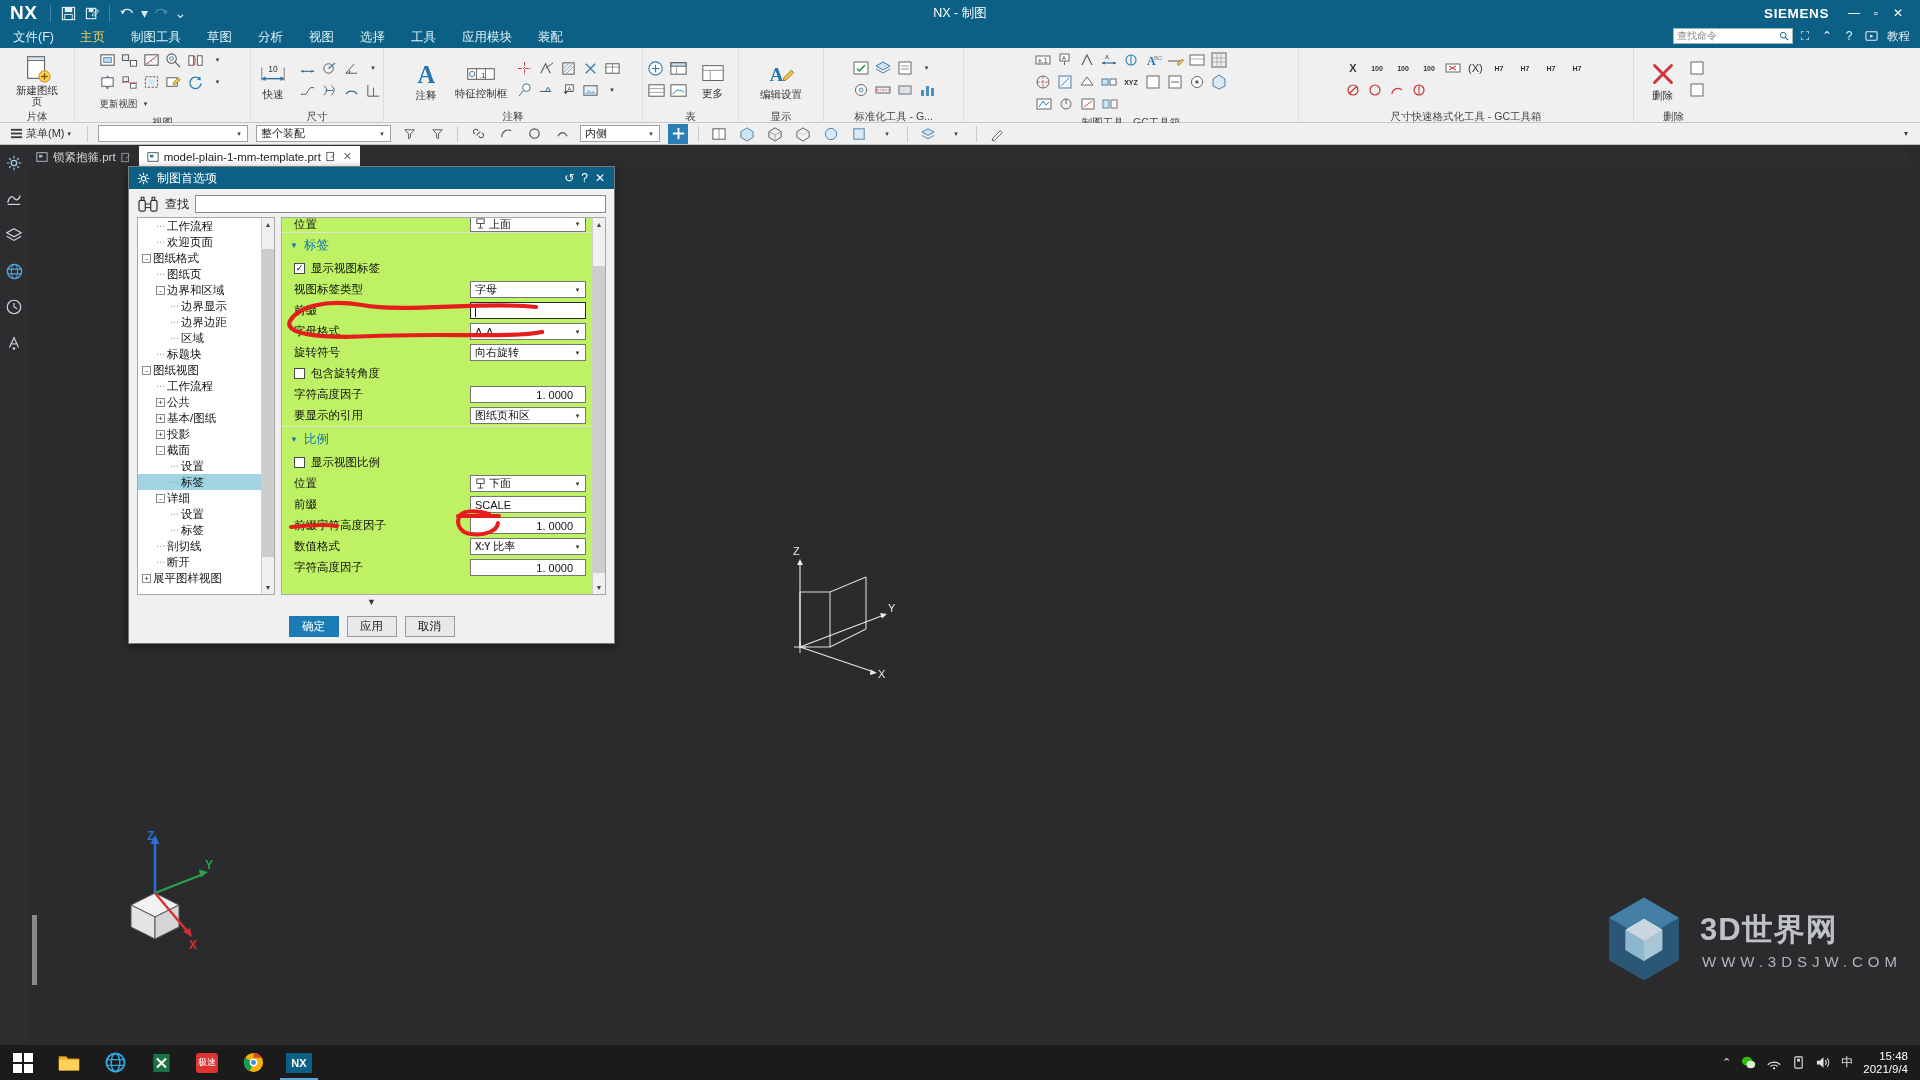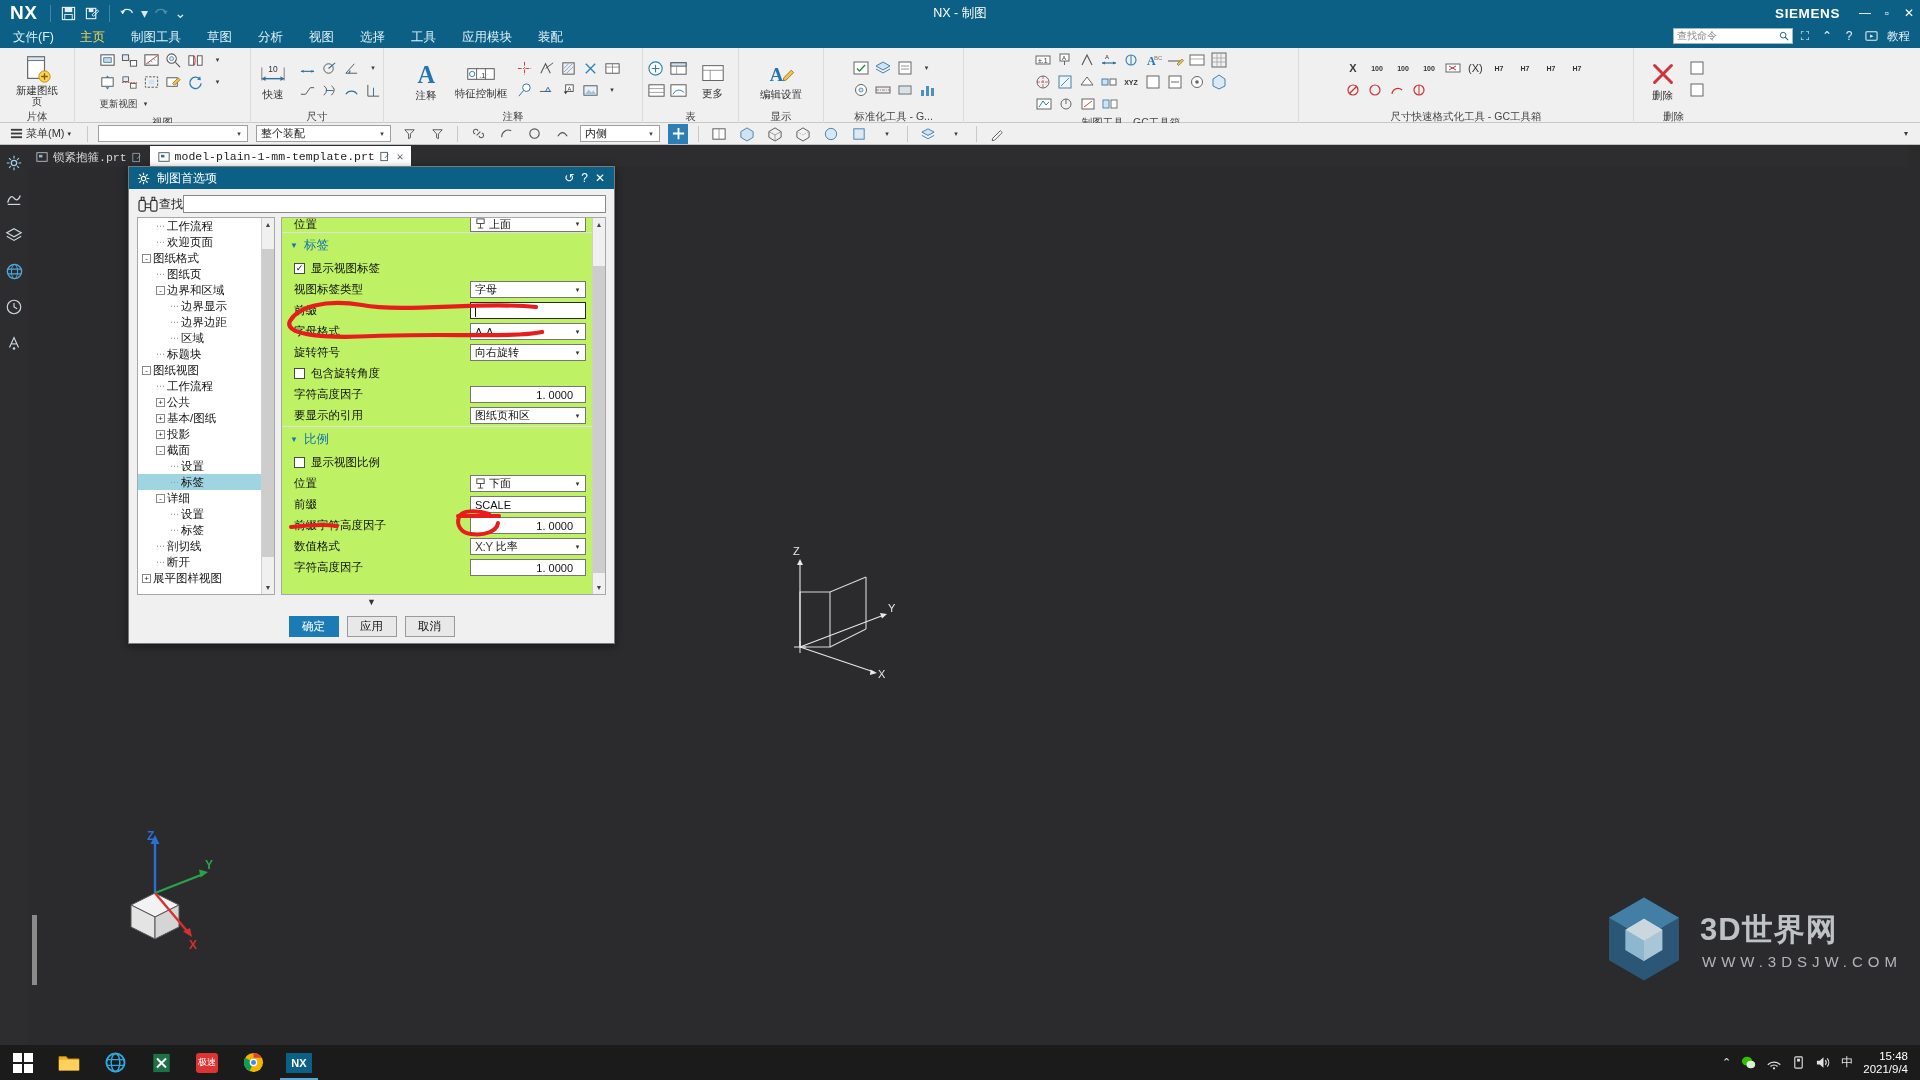--- a/index.html
+++ b/index.html
@@ -16,21 +16,21 @@
   .titlebar {
     position: absolute; top: 0; left: 0; width: 1920px; height: 26px;
     background: #0d6085; display: flex; align-items: center;
     color: #fff; font-size: 12px;
   }
   .nx-logo { font-size: 19px; font-weight: bold; letter-spacing: .5px; padding: 0 8px 0 10px; color:#fff;}
   .tb-sep { width:1px; height:17px; background:#3d87a8; margin:0 5px; }
   .tb-ico { width: 24px; height: 24px; display:flex; align-items:center; justify-content:center; color:#dce9f0; font-size:14px; cursor:pointer;}
   .tb-ico svg { display:block; }
   .tb-title { position:absolute; left:0; right:0; text-align:center; font-size:12.5px; color:#fff; pointer-events:none;}
-  .tb-right { margin-left:auto; display:flex; align-items:center; padding-right:0; z-index:2;}
+  .tb-right { margin-left:auto; display:flex; align-items:center; padding-right:11px; z-index:2;}
   .siemens { font-size: 13.5px; font-weight: bold; letter-spacing:.6px; color:#fff; margin-right:14px;}
   .wbtn { width:22px;height:26px;display:flex;align-items:center;justify-content:center;font-size:12px;color:#fff;cursor:pointer;}
 
   
   .menubar {
     position:absolute; top:26px; left:0; width:1920px; height:22px;
     background:#0d6085; display:flex; align-items:flex-start; color:#dff0f7; font-size:12.5px;
   }
   .menuitem { padding:0 13px; line-height:22px; cursor:pointer; white-space:nowrap;}
   .menuitem.active { color:#ffd24d; }
@@ -79,21 +79,21 @@
   
   .resbar {
     position:absolute; top:145px; left:0; width:28px; bottom:35px;
     background:#2d2d30; display:flex; flex-direction:column; align-items:center; padding-top:6px; gap:12px;
   }
   .resico { width:24px;height:24px;display:flex;align-items:center;justify-content:center;cursor:pointer;color:#cfd8dc;}
 
   
   .tabstrip {
     position:absolute; top:145px; left:28px; right:12px; height:22px;
-    background:#2d2d30; display:flex; align-items:flex-end; font-size:11.5px;font-family:Liberation Mono, monospace;
+    background:#2d2d30; display:flex; align-items:flex-end; font-size:11.5px;
   }
   .ftab {
     height:20px; display:flex; align-items:center; gap:5px; padding:0 8px; color:#d6d6d6; cursor:pointer;
     white-space:nowrap;
   }
   .ftab.active { background:#ffffff; color:#1c1c1c; height:21px;}
   .ftab .x { font-size:11px; color:#666; margin-left:2px;}
 
   
   .graphics {
@@ -108,21 +108,21 @@
     display:flex; flex-direction:column;
   }
   .dlg-title {
     height:22px; background:#0d6085; color:#fff; display:flex; align-items:center;
     font-size:12px; padding:0 4px 0 8px;
   }
   .dlg-title .t { margin-left:7px; }
   .dlg-title .rt { margin-left:auto; display:flex; align-items:center; gap:7px; padding-right:5px;}
   .dlg-title .rt span { cursor:pointer; font-size:12px;}
   .dlg-find {
-    height:28px; display:flex; align-items:center; padding:4px 8px 2px 8px; background:#f0f0f0;
+    height:28px; display:flex; align-items:center; padding:4px 8px 2px 8px; gap:6px; background:#f0f0f0;
   }
   .dlg-find .lbl { font-size:12px; color:#1a1a1a;}
   .dlg-find input {
     flex:1; height:18px; border:1px solid #8a8a8a; background:#fff; font-size:11px; padding:0 3px;
     font-family:"Liberation Sans",sans-serif; outline:none;
   }
   .dlg-mid { flex:1; display:flex; padding:0 8px; gap:6px; min-height:0;}
   .tree-pane {
     width:138px; background:#fff; border:1px solid #a8a8a8; position:relative; overflow:hidden;
     display:flex;
@@ -1380,21 +1380,21 @@
             <div class="orow">
               <span class="lbl">前缀字符高度因子</span>
               <div class="ofield num">
                 <span class="val">1. 0000</span>
               </div>
             </div>
             <div class="orow">
               <span class="lbl">数值格式</span>
               <div class="ofield">
                 <span style="font-size: 9px; color: rgb(68, 68, 68); display: inline-flex; align-items: center;">
-                  <span style="font-size:12px;letter-spacing:-.5px;">X:Y</span>
+                  <span style="font-size:10px;letter-spacing:-.5px;font-weight:bold;">X:Y</span>
                 </span>
                 <span class="val">比率</span>
                 <span class="arr">▾</span>
               </div>
             </div>
             <div class="orow">
               <span class="lbl">字符高度因子</span>
               <div class="ofield num">
                 <span class="val">1. 0000</span>
               </div>

